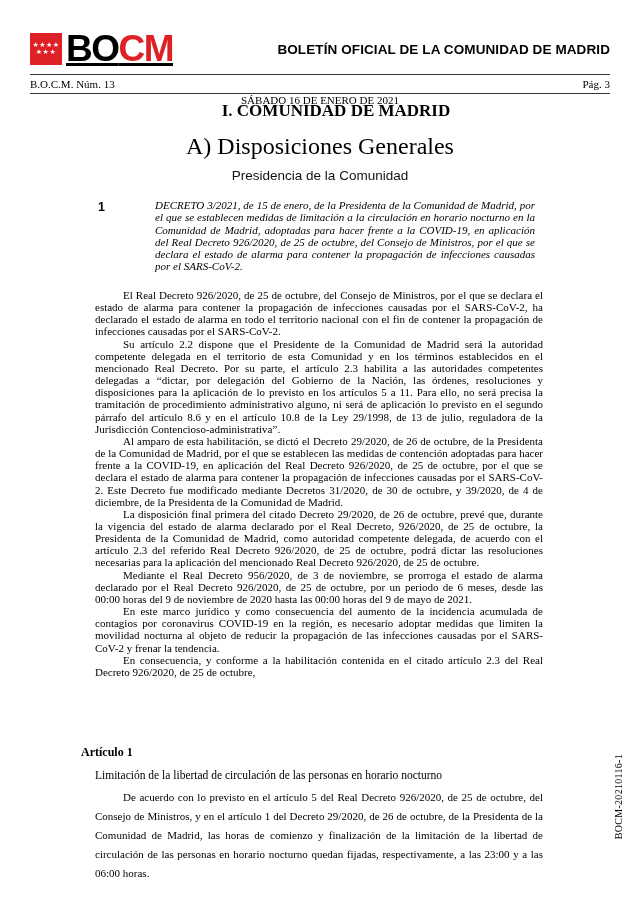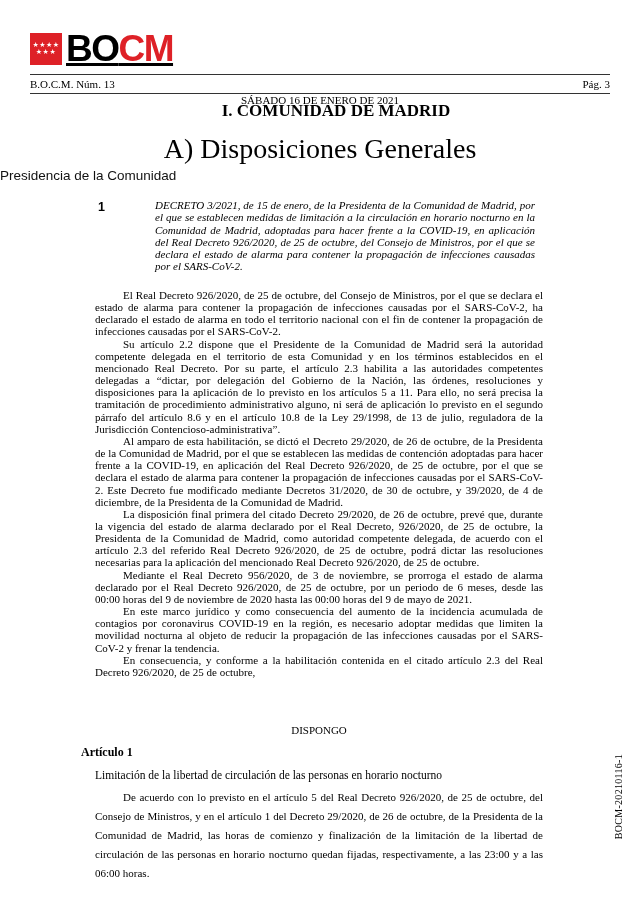--- a/index.html
+++ b/index.html
@@ -30,22 +30,22 @@
     letter-spacing:0.1px;
   }
   .rule{position:absolute;left:30px;right:30px;height:1px;background:#333;}
   #rule1{top:74px;} #rule2{top:93px;}
   .band{position:absolute;left:30px;right:30px;top:78px;height:14px;font-size:11px;color:#000;}
   .band .left{position:absolute;left:0;top:0;text-align:center;}
   .band .center{position:absolute;left:0;right:0;top:0;text-align:center;margin-top:16px;}
   .band .right{position:absolute;right:0;top:0;}
   
   .title-section{position:absolute;left:0;right:0;top:101px;text-align:center;font-weight:bold;font-size:17px;color:#000;padding-left:32px;}
-  .title-sub{position:absolute;left:0;right:0;top:133px;text-align:center;font-size:28px;color:#000;}
-  .title-auth{position:absolute;left:0;right:0;top:168px;font-family:"Liberation Sans", sans-serif;font-size:13.5px;color:#111;}
+  .title-sub{position:absolute;left:0;right:0;top:133px;text-align:center;font-size:24px;color:#000;}
+  .title-auth{position:absolute;left:0;right:0;top:168px;text-align:center;font-family:"Liberation Sans", sans-serif;font-size:13.5px;color:#111;}
   
   .decree-num{position:absolute;left:98px;top:200px;font-family:"Liberation Sans", sans-serif;font-weight:bold;font-size:12.5px;color:#000;}
   .decree-text{
     position:absolute;left:155px;width:380px;top:199px;
     font-style:italic;font-size:11px;line-height:12.3px;text-align:justify;color:#000;
     hyphens:auto;
   }
   
   .body-text{position:absolute;left:95px;width:448px;top:289px;font-size:11px;line-height:12.15px;text-align:justify;color:#000;hyphens:auto;}
   .body-text p{margin:0;text-indent:28px;}
@@ -66,20 +66,21 @@
 
 <div id="page">
 
   <div class="logo">
     <div class="logo-square">
       <div class="star-row">★★★★</div>
       <div class="star-row">★★★</div>
     </div>
     <div class="logo-text"><span>BO</span><span class="cm">CM</span></div>
   </div>
+  <div class="masthead">BOLETÍN OFICIAL DE LA COMUNIDAD DE MADRID</div>
 
   <div class="rule" id="rule1"></div>
   <div class="band">
     <span class="left">B.O.C.M. Núm. 13</span>
     <span class="center">SÁBADO 16 DE ENERO DE 2021</span>
     <span class="right">Pág. 3</span>
   </div>
   <div class="rule" id="rule2"></div>
 
   <div class="title-section">I.  COMUNIDAD DE MADRID</div>
@@ -92,21 +93,20 @@
   <div class="body-text">
       <p>El Real Decreto 926/2020, de 25 de octubre, del Consejo de Ministros, por el que se declara el estado de alarma para contener la propagación de infecciones causadas por el SARS-CoV-2, ha declarado el estado de alarma en todo el territorio nacional con el fin de contener la propagación de infecciones causadas por el SARS-CoV-2.</p>
       <p>Su artículo 2.2 dispone que el Presidente de la Comunidad de Madrid será la autoridad competente delegada en el territorio de esta Comunidad y en los términos establecidos en el mencionado Real Decreto. Por su parte, el artículo 2.3 habilita a las autoridades competentes delegadas a “dictar, por delegación del Gobierno de la Nación, las órdenes, resoluciones y disposiciones para la aplicación de lo previsto en los artículos 5 a 11. Para ello, no será precisa la tramitación de procedimiento administrativo alguno, ni será de aplicación lo previsto en el segundo párrafo del artículo 8.6 y en el artículo 10.8 de la Ley 29/1998, de 13 de julio, reguladora de la Jurisdicción Contencioso-administrativa”.</p>
       <p>Al amparo de esta habilitación, se dictó el Decreto 29/2020, de 26 de octubre, de la Presidenta de la Comunidad de Madrid, por el que se establecen las medidas de contención adoptadas para hacer frente a la COVID-19, en aplicación del Real Decreto 926/2020, de 25 de octubre, por el que se declara el estado de alarma para contener la propagación de infecciones causadas por el SARS-CoV-2. Este Decreto fue modificado mediante Decretos 31/2020, de 30 de octubre, y 39/2020, de 4 de diciembre, de la Presidenta de la Comunidad de Madrid.</p>
       <p>La disposición final primera del citado Decreto 29/2020, de 26 de octubre, prevé que, durante la vigencia del estado de alarma declarado por el Real Decreto, 926/2020, de 25 de octubre, la Presidenta de la Comunidad de Madrid, como autoridad competente delegada, de acuerdo con el artículo 2.3 del referido Real Decreto 926/2020, de 25 de octubre, podrá dictar las resoluciones necesarias para la aplicación del mencionado Real Decreto 926/2020, de 25 de octubre.</p>
       <p>Mediante el Real Decreto 956/2020, de 3 de noviembre, se prorroga el estado de alarma declarado por el Real Decreto 926/2020, de 25 de octubre, por un periodo de 6 meses, desde las 00:00 horas del 9 de noviembre de 2020 hasta las 00:00 horas del 9 de mayo de 2021.</p>
       <p>En este marco jurídico y como consecuencia del aumento de la incidencia acumulada de contagios por coronavirus COVID-19 en la región, es necesario adoptar medidas que limiten la movilidad nocturna al objeto de reducir la propagación de las infecciones causadas por el SARS-CoV-2 y frenar la tendencia.</p>
       <p>En consecuencia, y conforme a la habilitación contenida en el citado artículo 2.3 del Real Decreto 926/2020, de 25 de octubre,</p>
     </div>
 
-  <div class="dispongo">DISPONGO</div>
 
   <div class="article-heading">Artículo 1</div>
   <div class="article-subtitle">Limitación de la libertad de circulación de las personas en horario nocturno</div>
   <div class="article-body">
       <p>De acuerdo con lo previsto en el artículo 5 del Real Decreto 926/2020, de 25 de octubre, del Consejo de Ministros, y en el artículo 1 del Decreto 29/2020, de 26 de octubre, de la Presidenta de la Comunidad de Madrid, las horas de comienzo y finalización de la limitación de la libertad de circulación de las personas en horario nocturno quedan fijadas, respectivamente, a las 23:00 y a las 06:00 horas.</p>
     </div>
 
   <div class="side-code">BOCM-20210116-1</div>
 
 </div>

